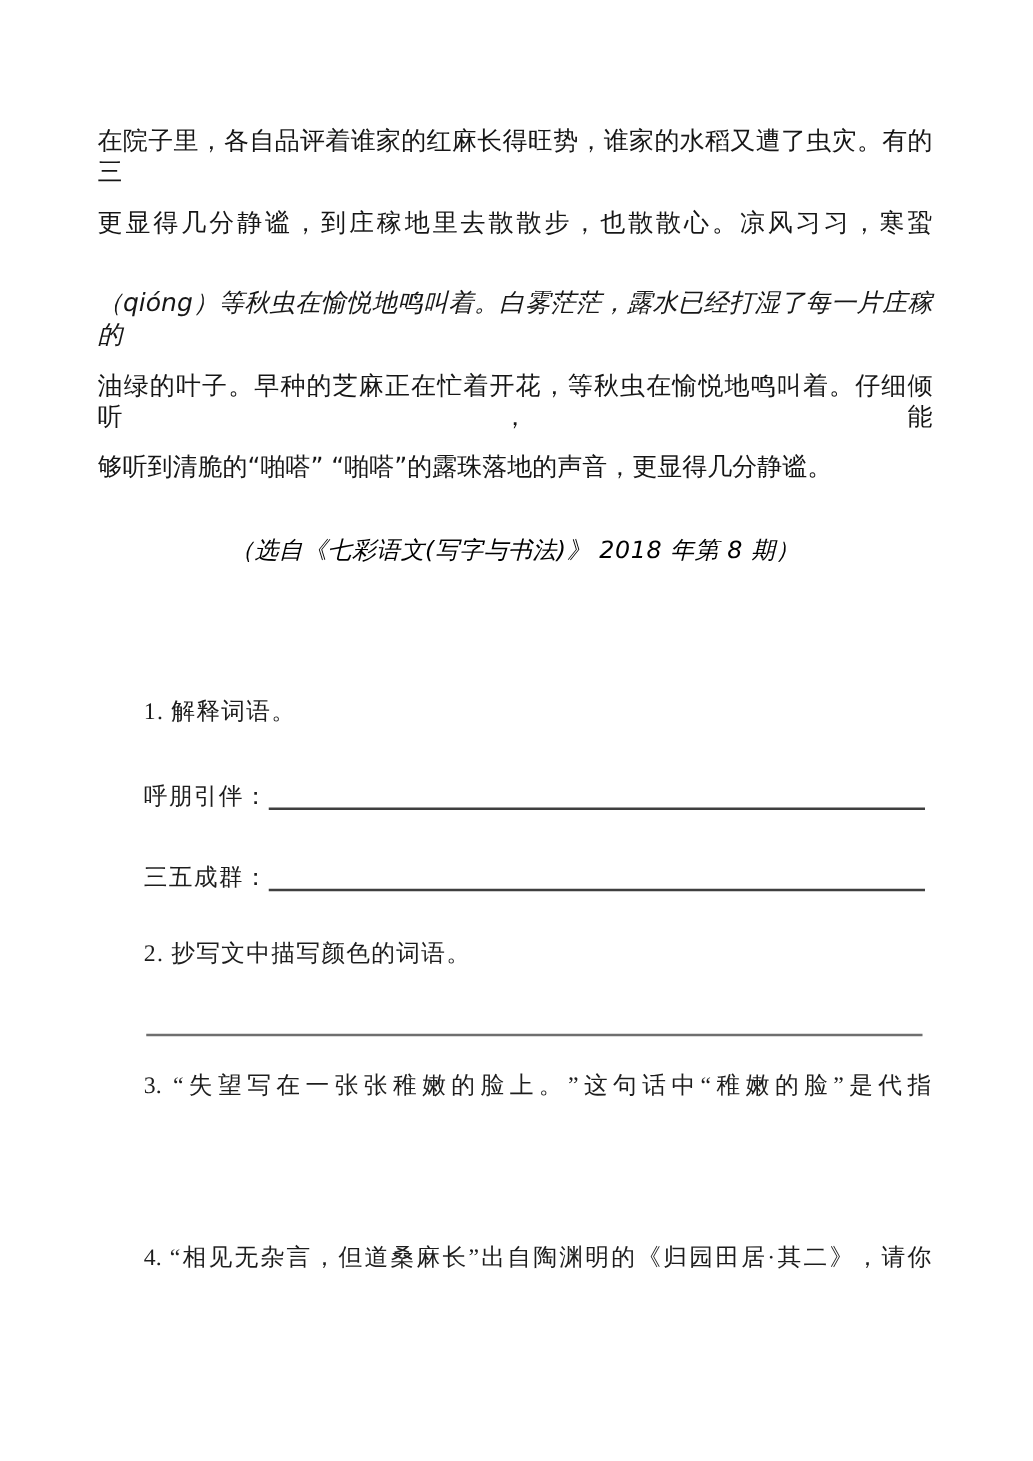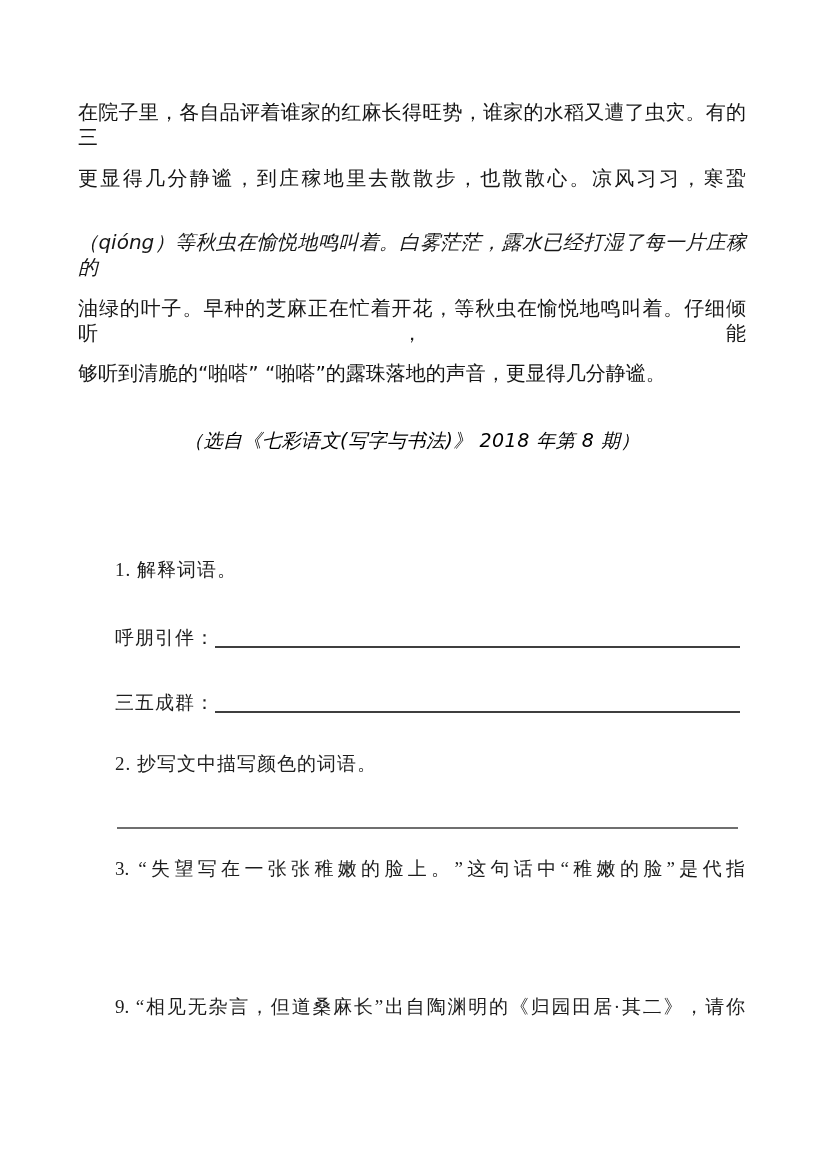--- a/index.html
+++ b/index.html
@@ -128,15 +128,15 @@
   <div class="fill-row row2">
     <span class="term">三五成群：</span>
     <span class="answer-line"></span>
   </div>
 
   <div class="q q2 q-label">2. 抄写文中描写颜色的词语。</div>
   <div class="blank-line"></div>
 
   <div class="q q3l1">3. “失望写在一张张稚嫩的脸上。”这句话中“稚嫩的脸”是代指</div>
 
-  <div class="q q4">9. “相见无杂言，但道桑麻长”出自陶渊明的《归园田居·其二》，请你</div>
+  <div class="q q4">4. “相见无杂言，但道桑麻长”出自陶渊明的《归园田居·其二》，请你</div>
 
 </div>
 
 </body></html>

